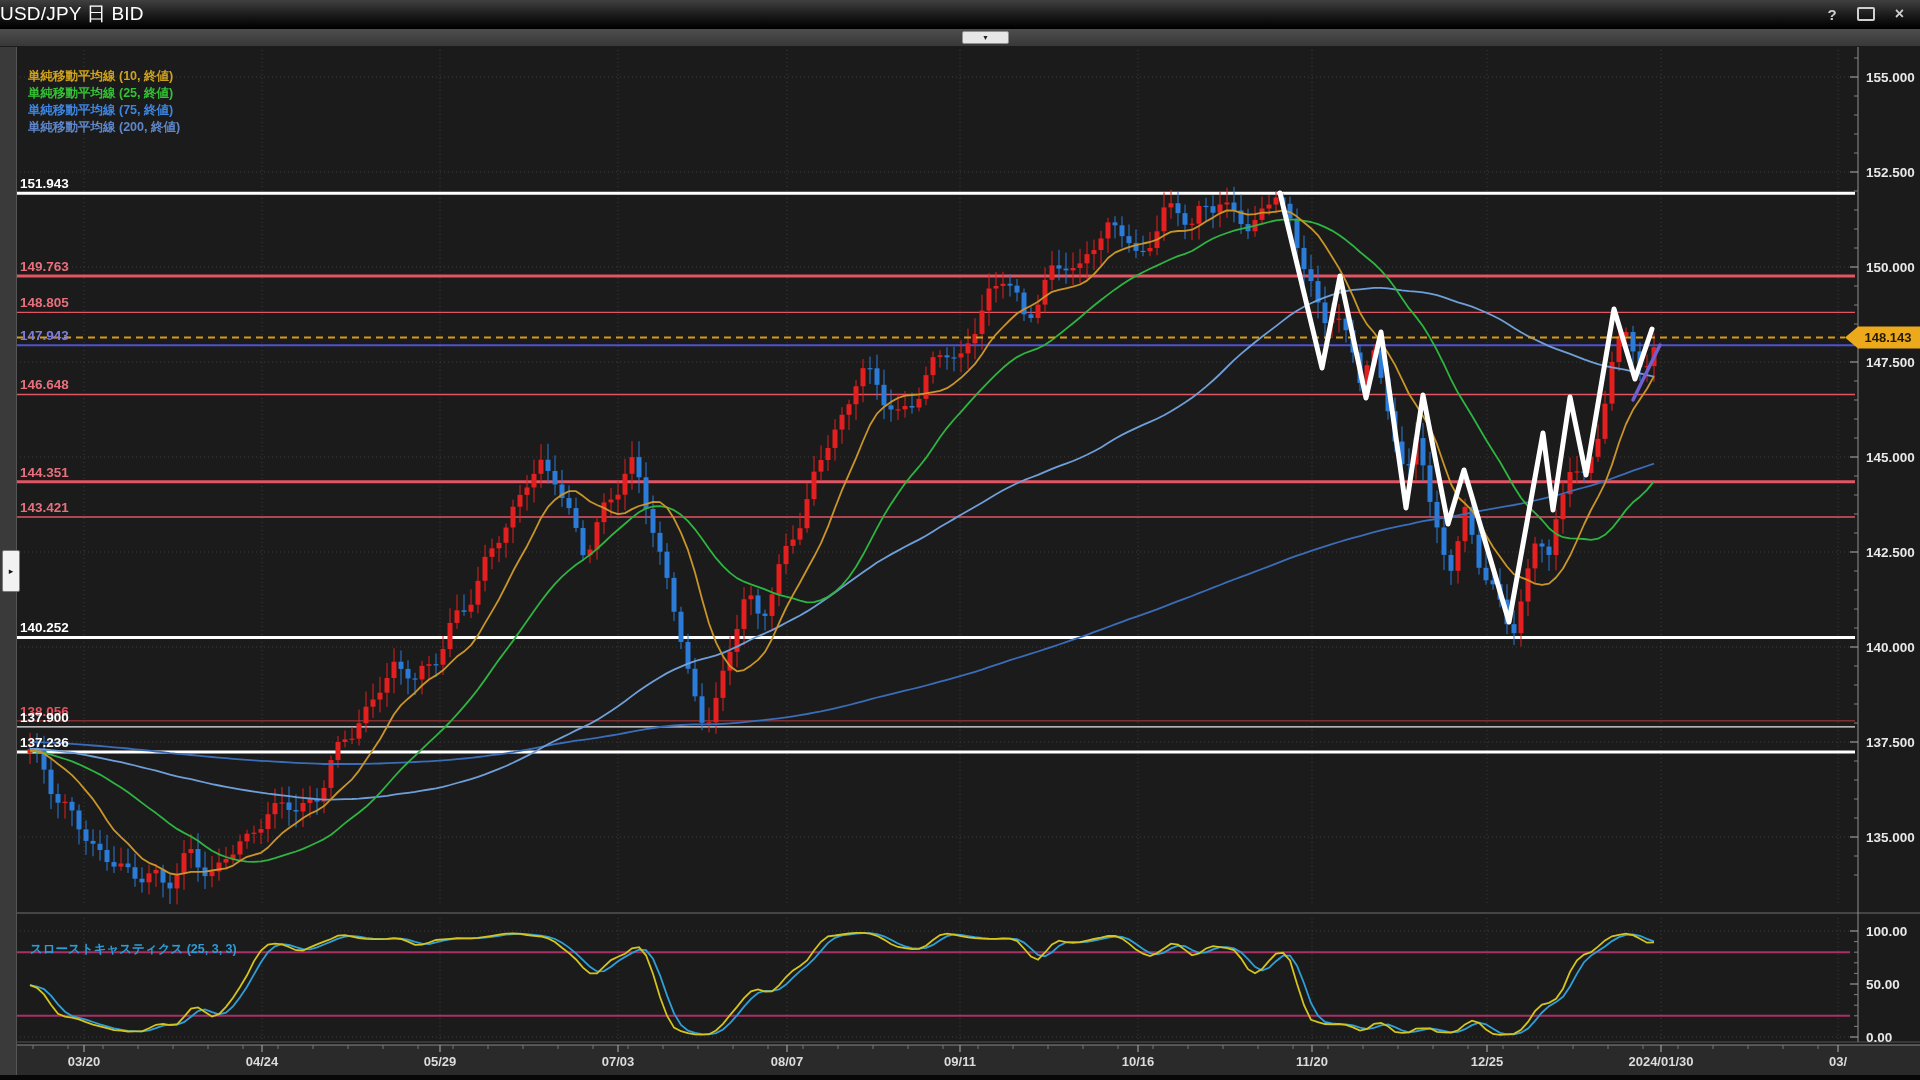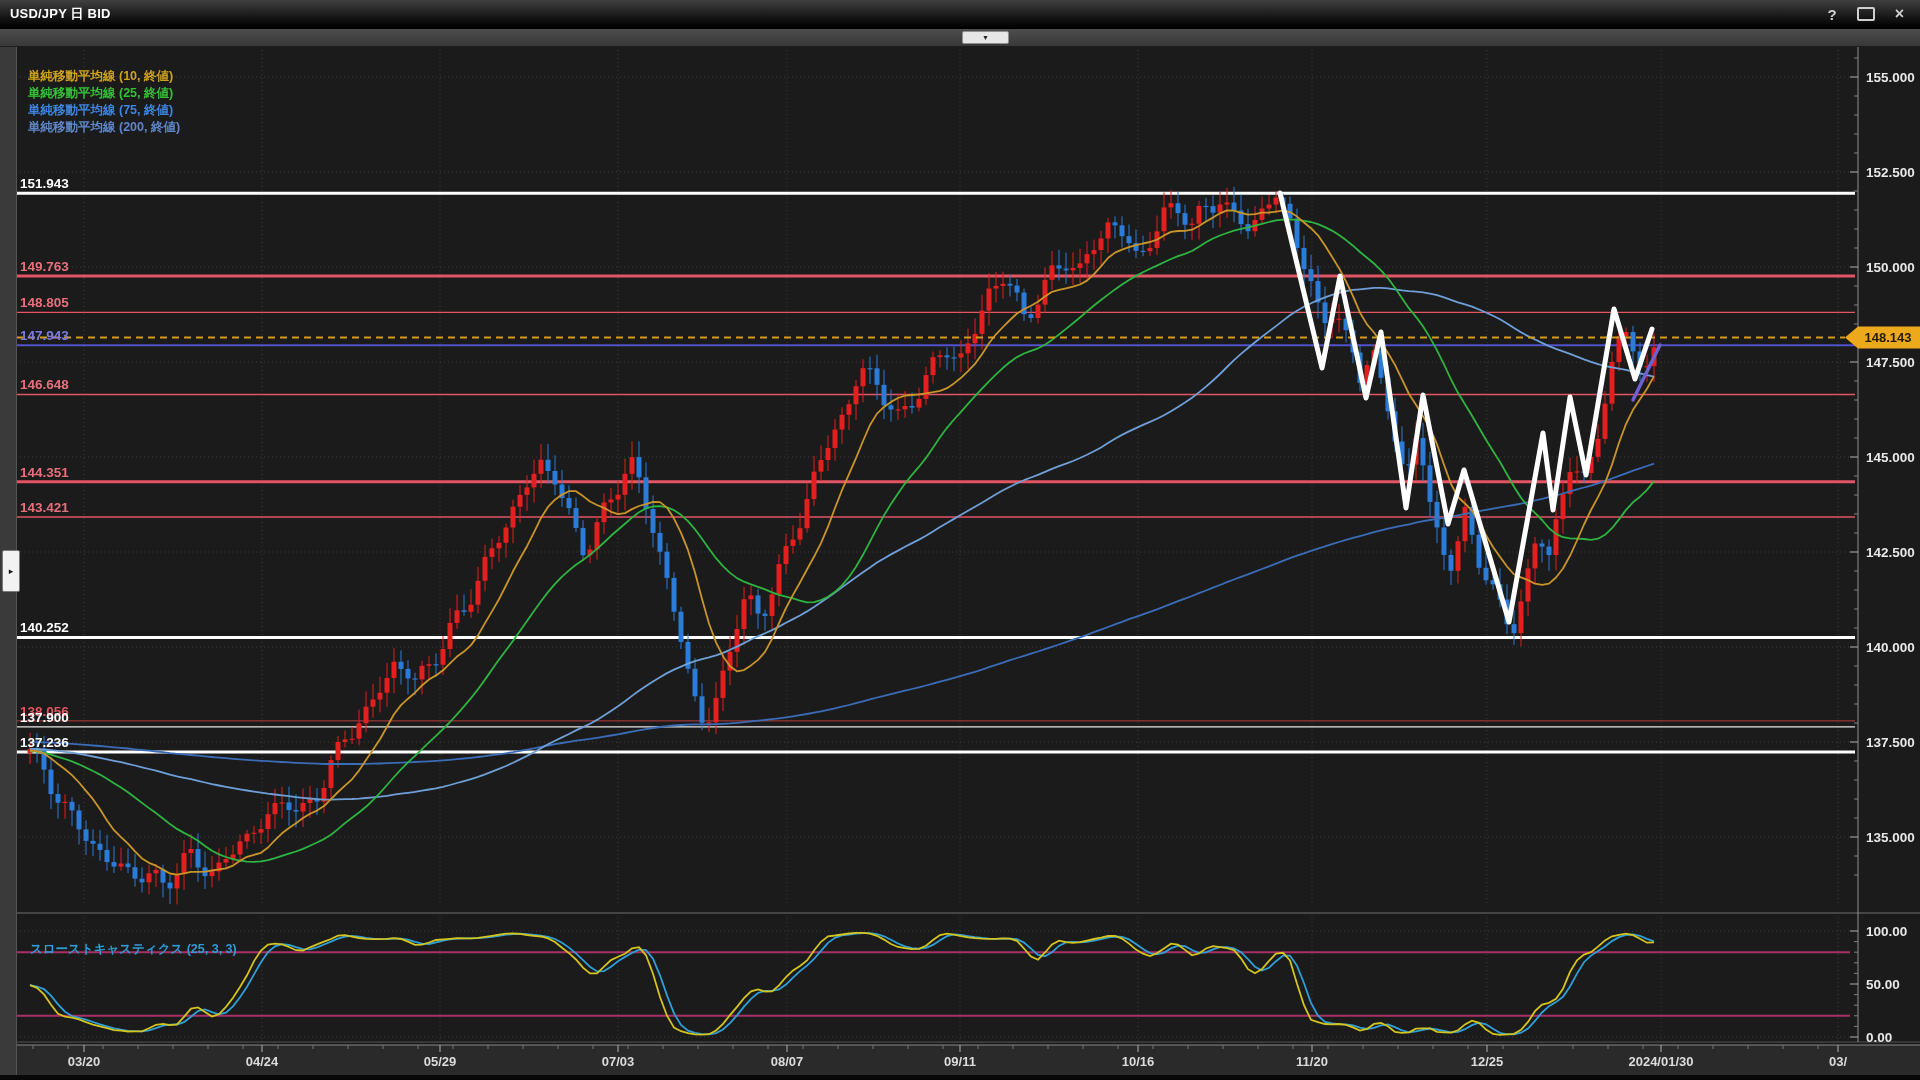--- a/index.html
+++ b/index.html
@@ -1,21 +1,21 @@
 <!DOCTYPE html>
 <html><head>
 <meta charset="utf-8">
 <style>
   html,body{margin:0;padding:0;background:#0a0a0a;}
   body{width:1920px;height:1080px;position:relative;overflow:hidden;
        font-family:"Liberation Sans",sans-serif;-webkit-font-smoothing:antialiased;}
   .titlebar{position:absolute;top:0;left:0;width:1920px;height:28px;z-index:6;
             background:linear-gradient(#404040,#1a1a1a 55%,#000 100%);
             display:flex;align-items:center;border-bottom:1px solid #000;}
-  .title{color:#fff;font-size:13px;font-weight:700;padding-left:10px;letter-spacing:.2px;}
+  .title{color:#fff;font-size:19px;font-weight:400;letter-spacing:.2px;}
   .win-controls{margin-left:auto;display:flex;align-items:center;gap:20px;padding-right:16px;color:#cfcfcf;}
   .help-ic{font-size:15px;font-weight:700;cursor:default;}
   .restore-ic{width:14px;height:10px;border:2px solid #cfcfcf;border-radius:2px;}
   .close-ic{font-size:16px;font-weight:700;}
   .toolbar{position:absolute;top:29px;left:0;width:1920px;height:17px;z-index:6;
            background:linear-gradient(#4d4d4d,#383838);border-bottom:1px solid #1c1c1c;}
   .collapse-btn{position:absolute;left:962px;top:2px;width:47px;height:13px;background:#e6e6e6;
                 border:1px solid #909090;border-radius:2px;font-size:7px;line-height:11px;color:#222;
                 text-align:center;padding:0;font-family:inherit;}
   .left-strip{position:absolute;top:47px;left:0;width:16px;height:1028px;background:#3a3a3a;

